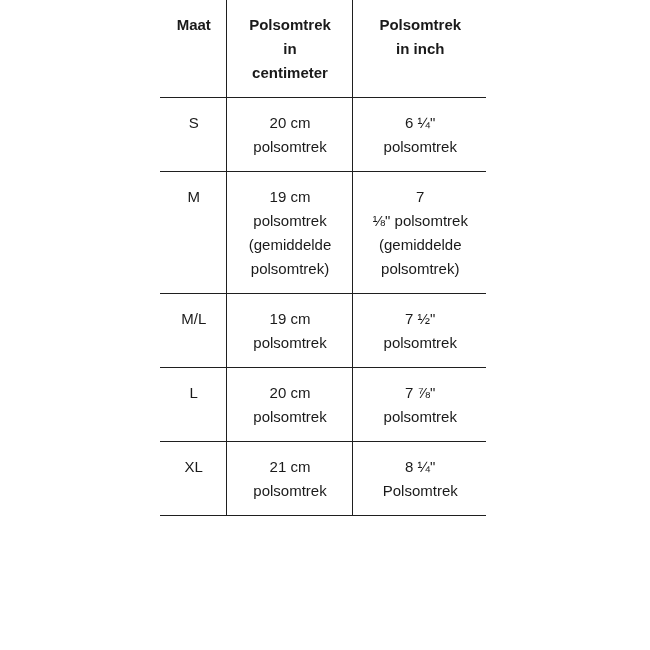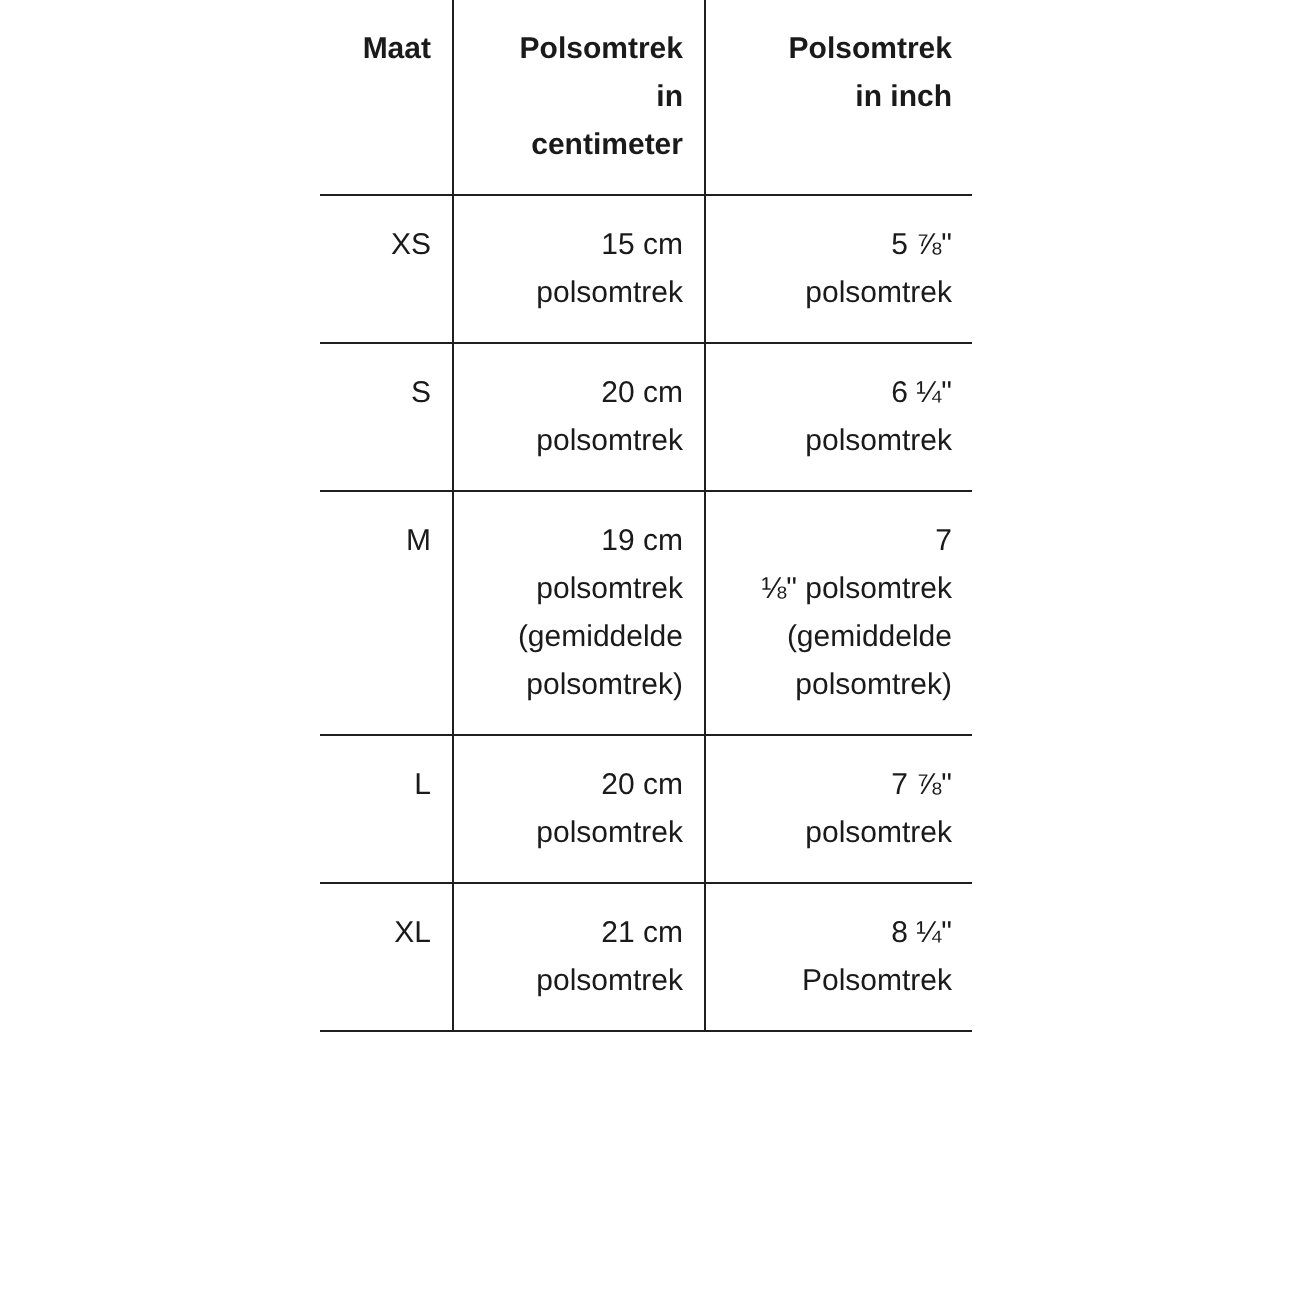--- a/index.html
+++ b/index.html
@@ -23,21 +23,21 @@
     border-collapse: collapse;
     table-layout: fixed;
     width: 326px;
   }
   col.c-maat { width: 66px; }
   col.c-cm   { width: 126px; }
   col.c-inch { width: 134px; }
   th, td {
     font-size: 15px;
     line-height: 24px;
-    text-align: right;
+    text-align: center;
     vertical-align: top;
     padding: 13px 10px 12px 12px;
     white-space: pre-line;
     border: none;
   }
   th {
     font-weight: 700;
   }
   thead th {
     border-bottom: 1px solid #1f1f1f;
@@ -65,43 +65,43 @@
         <th>Maat</th>
         <th>Polsomtrek
 in
 centimeter</th>
         <th>Polsomtrek
 in inch</th>
       </tr>
     </thead>
     <tbody>
       <tr>
-        <td>XS</td>
-        <td>15 cm
-polsomtrek</td>
-        <td>5 ⅞"
-polsomtrek</td>
-      </tr>
-      <tr>
         <td>S</td>
         <td>20 cm
 polsomtrek</td>
         <td>6 ¼"
 polsomtrek</td>
       </tr>
       <tr>
         <td>M</td>
         <td>19 cm
 polsomtrek
 (gemiddelde
 polsomtrek)</td>
         <td>7
 ⅛" polsomtrek
 (gemiddelde
 polsomtrek)</td>
+      </tr>
+      <tr>
+        <td>M/L</td>
+        <td>19 cm
+polsomtrek</td>
+        <td>7 ½"
+polsomtrek</td>
       </tr>
       <tr>
         <td>L</td>
         <td>20 cm
 polsomtrek</td>
         <td>7 ⅞"
 polsomtrek</td>
       </tr>
       <tr>
         <td>XL</td>

